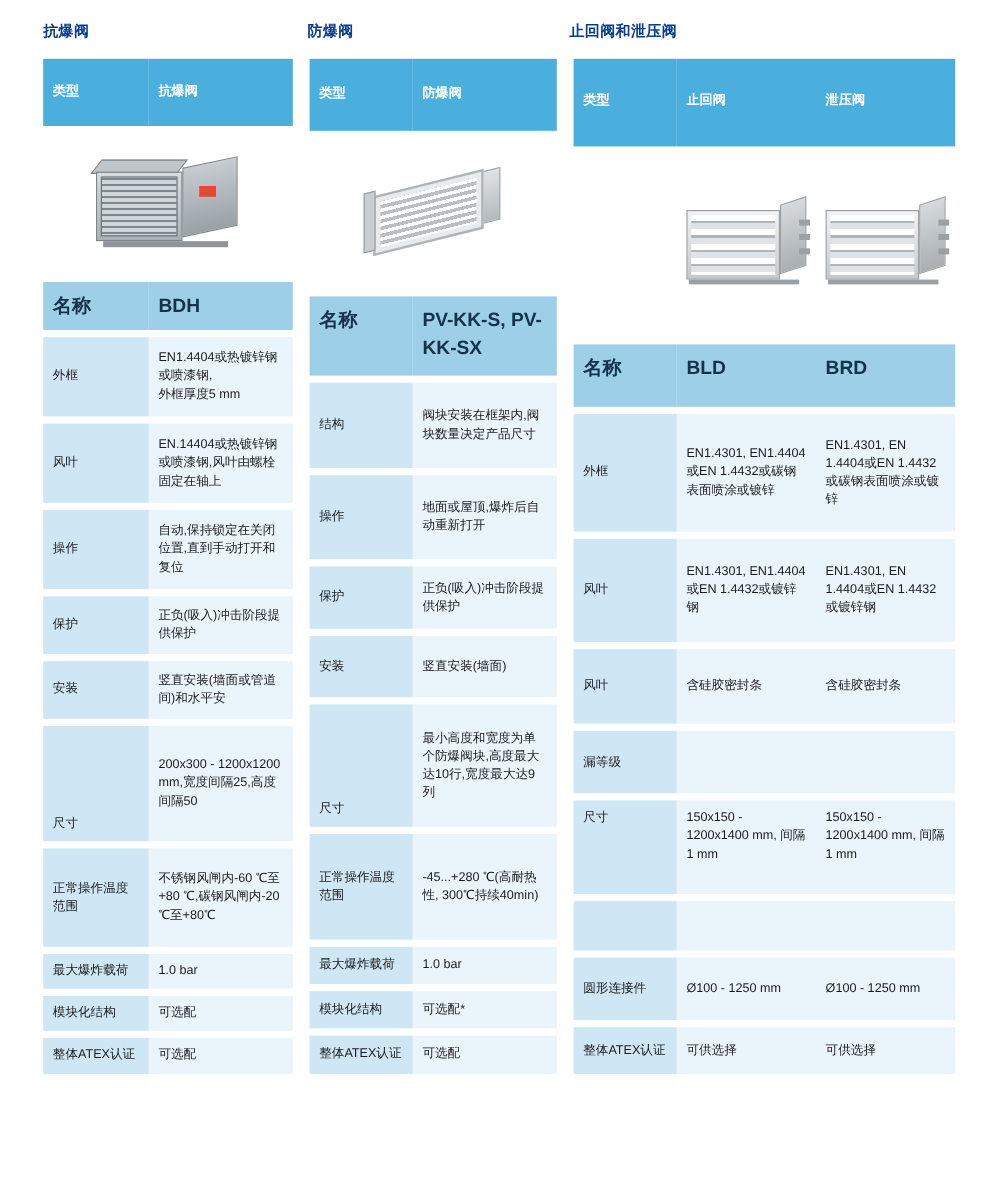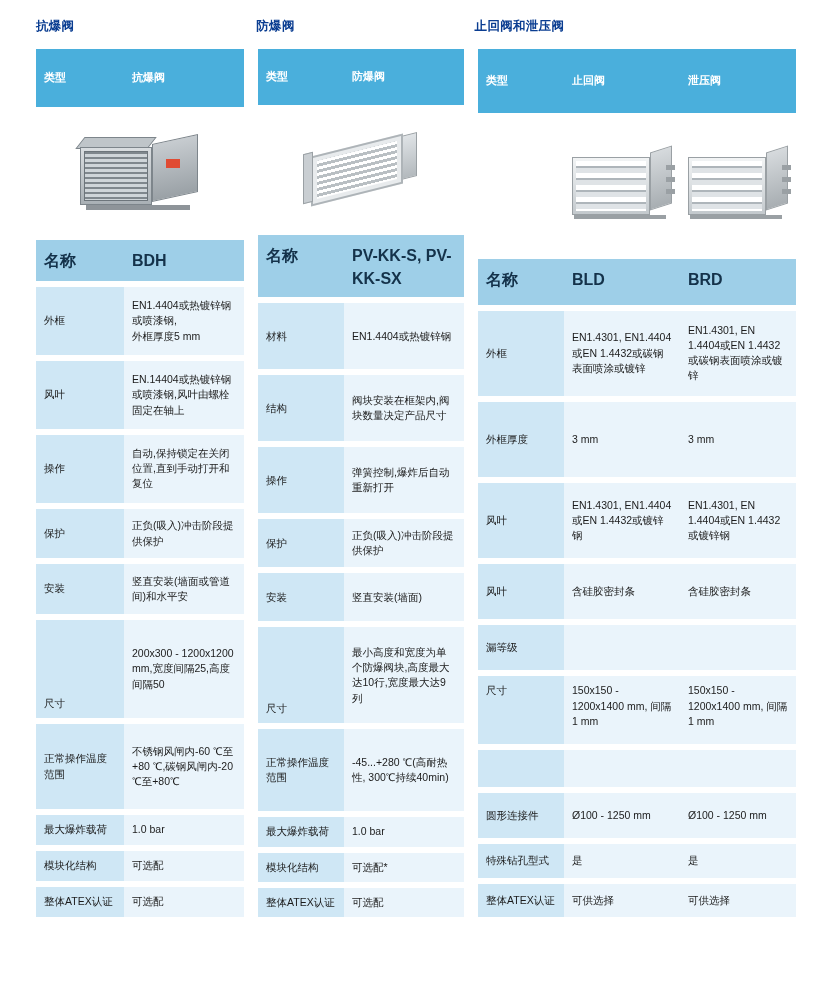--- a/index.html
+++ b/index.html
@@ -276,30 +276,26 @@
             <div class="blades"></div>
             <div class="flange"></div>
           </div>
         </td>
       </tr>
       <tr>
         <td class="sub">名称</td>
         <td class="sub">PV-KK-S, PV-KK-SX</td>
       </tr>
       <tr>
-            <td class="lbl" style="height:66px">材料</td>
-            <td class="val">EN1.4404或热镀锌钢</td>
-          </tr>
-      <tr>
             <td class="lbl" style="height:66px">结构</td>
             <td class="val">阀块安装在框架内,阀块数量决定产品尺寸</td>
           </tr>
       <tr>
             <td class="lbl" style="height:66px">操作</td>
-            <td class="val">弹簧控制,爆炸后自动重新打开</td>
+            <td class="val">地面或屋顶,爆炸后自动重新打开</td>
           </tr>
       <tr>
             <td class="lbl" style="height:48px">保护</td>
             <td class="val">正负(吸入)冲击阶段提供保护</td>
           </tr>
       <tr>
             <td class="lbl" style="height:48px">安装</td>
             <td class="val">竖直安装(墙面)</td>
           </tr>
       <tr>
@@ -364,25 +360,20 @@
         <td class="sub">名称</td>
         <td class="sub">BLD</td>
         <td class="sub">BRD</td>
       </tr>
       <tr>
         <td class="lbl" style="height:66px">外框</td>
         <td class="val">EN1.4301, EN1.4404或EN 1.4432或碳钢表面喷涂或镀锌</td>
         <td class="val">EN1.4301, EN 1.4404或EN 1.4432或碳钢表面喷涂或镀锌</td>
       </tr>
       <tr>
-        <td class="lbl" style="height:66px">外框厚度</td>
-        <td class="val">3 mm</td>
-        <td class="val">3 mm</td>
-      </tr>
-      <tr>
         <td class="lbl" style="height:66px">风叶</td>
         <td class="val">EN1.4301, EN1.4404或EN 1.4432或镀锌钢</td>
         <td class="val">EN1.4301, EN 1.4404或EN 1.4432或镀锌钢</td>
       </tr>
       <tr>
         <td class="lbl" style="height:48px">风叶</td>
         <td class="val">含硅胶密封条</td>
         <td class="val">含硅胶密封条</td>
       </tr>
       <tr>
@@ -399,25 +390,20 @@
         <td class="blank-l" style="height:32px"></td>
         <td class="blank-v"></td>
         <td class="blank-v"></td>
       </tr>
       <tr>
         <td class="lbl" style="height:40px">圆形连接件</td>
         <td class="val">Ø100 - 1250 mm</td>
         <td class="val">Ø100 - 1250 mm</td>
       </tr>
       <tr>
-        <td class="lbl" style="height:26px">特殊钻孔型式</td>
-        <td class="val">是</td>
-        <td class="val">是</td>
-      </tr>
-      <tr>
         <td class="lbl" style="height:26px">整体ATEX认证</td>
         <td class="val">可供选择</td>
         <td class="val">可供选择</td>
       </tr>
     </tbody>
       </table>
 
   </div>
 </div>
 

